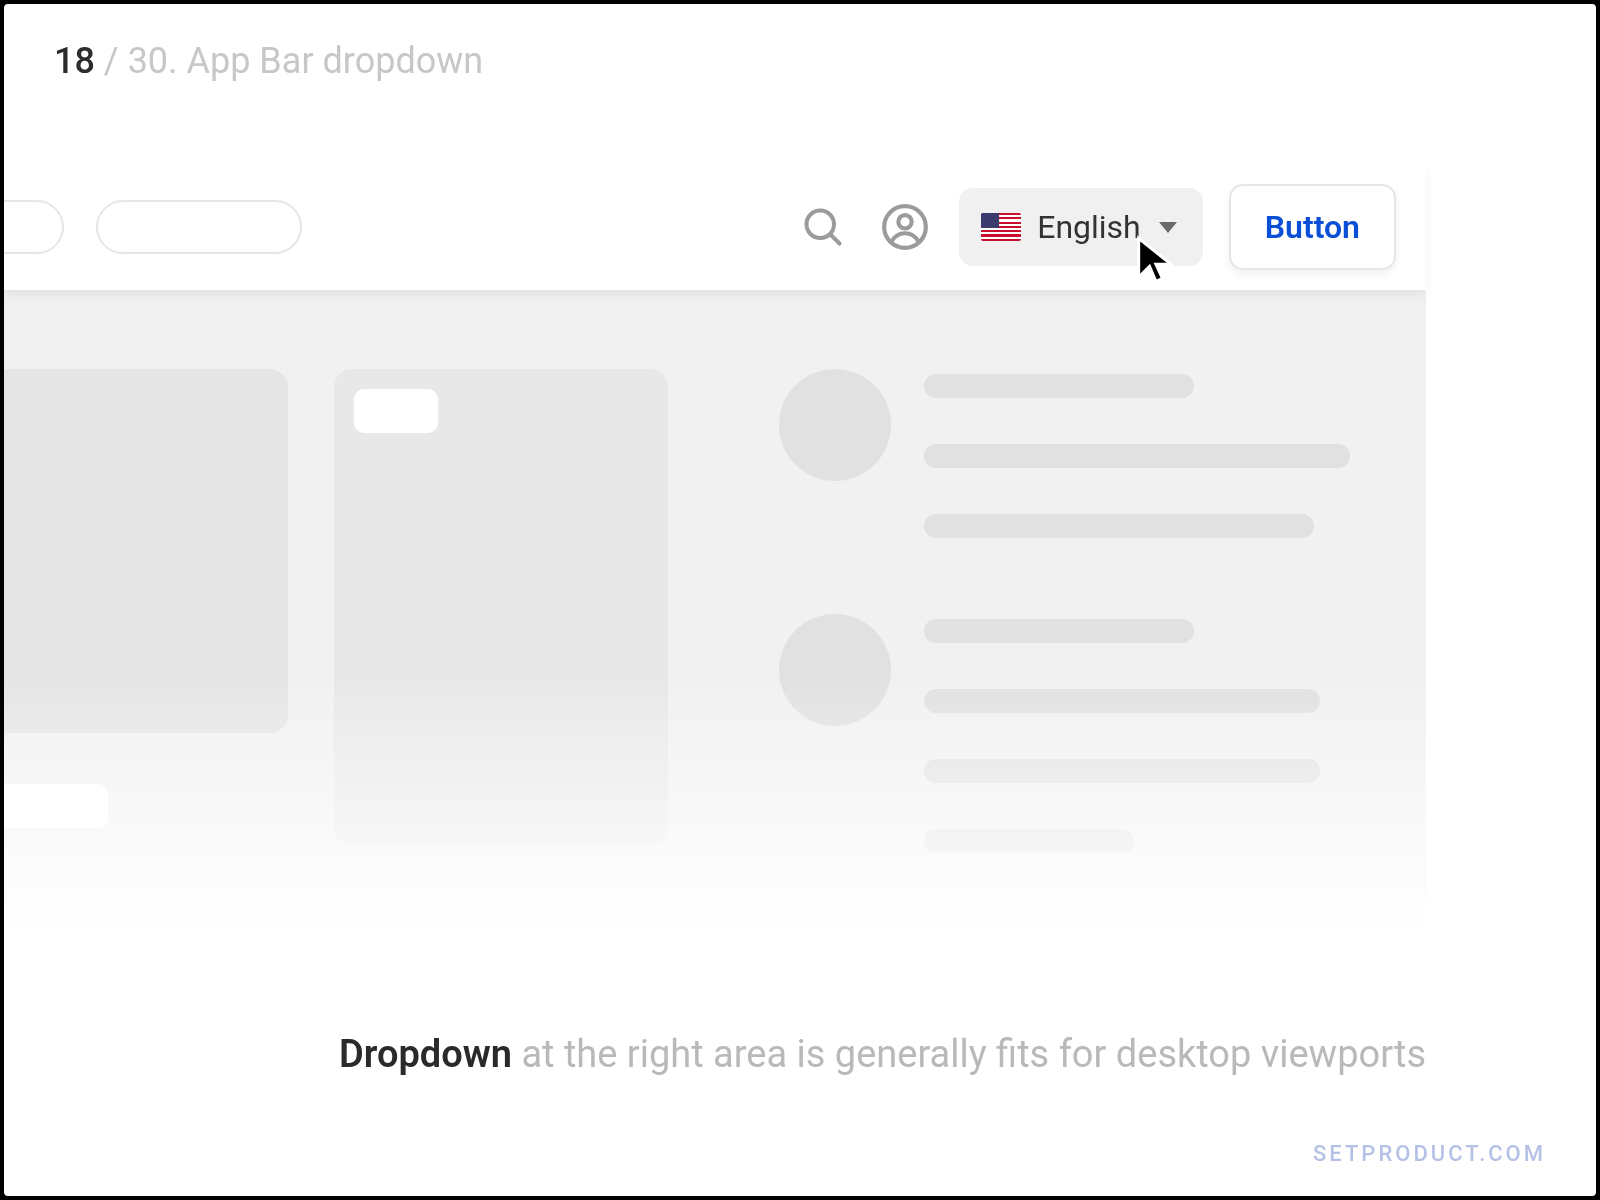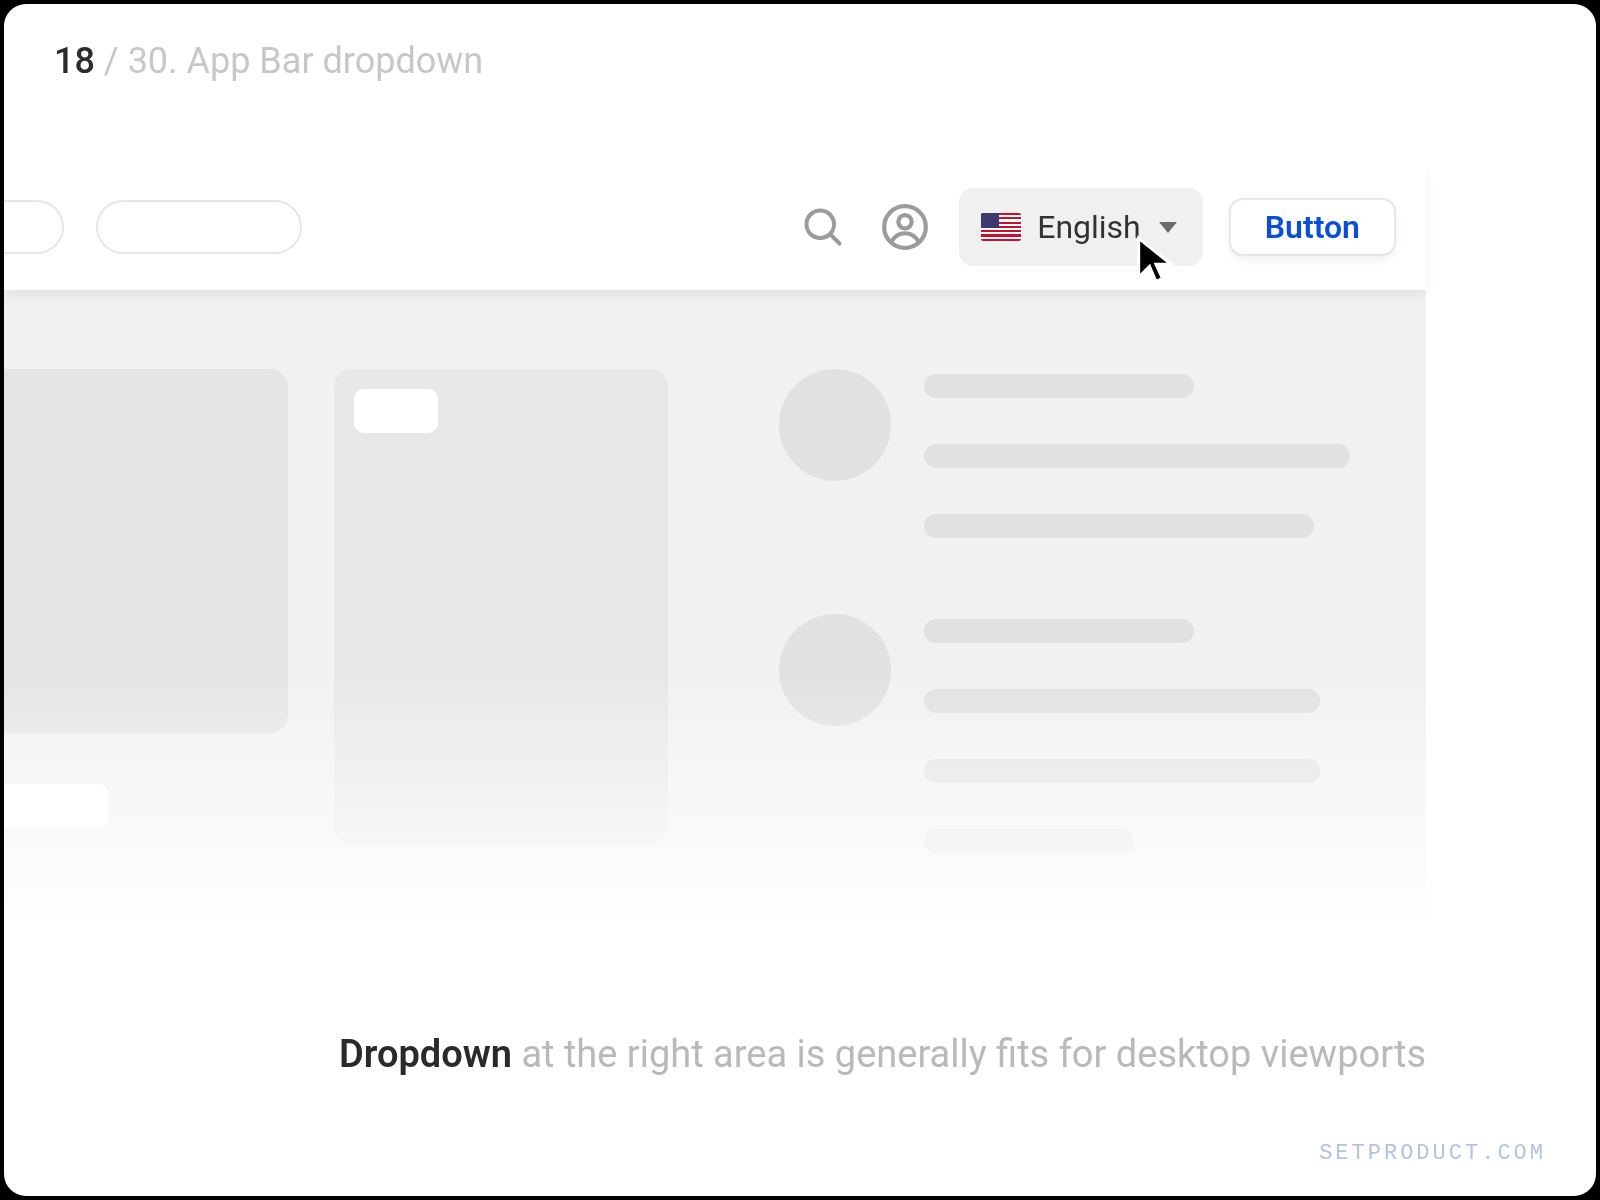--- a/index.html
+++ b/index.html
@@ -1,21 +1,21 @@
 <!DOCTYPE html>
 <html><head>
 <meta charset="utf-8">
 <style>
   * { box-sizing: border-box; margin: 0; padding: 0; }
   html, body { width: 1600px; height: 1200px; background: #000; font-family: -apple-system, BlinkMacSystemFont, "Segoe UI", Roboto, Arial, sans-serif; }
   .canvas {
     position: absolute;
     top: 4px; left: 4px; right: 4px; bottom: 4px;
     background: #fff;
-    border-radius: 22px;
+    border-radius: 4px;
     overflow: hidden;
   }
   .header {
     position: absolute;
     top: 36px; left: 50px;
     font-size: 36px;
     font-weight: 500;
     color: #2c2c2c;
   }
   .header .slash, .header .rest { color: #c7c7c7; font-weight: 400; }
@@ -90,21 +90,21 @@
     background:#3c3b6e;
   }
   .caret {
     width: 0; height: 0;
     border-left: 9px solid transparent;
     border-right: 9px solid transparent;
     border-top: 11px solid #6b6b6b;
     margin-left: 2px;
   }
   .cta {
-    height: 58px;
+    height: 86px;
     padding: 0 34px;
     background: #fff;
     border: 2px solid #e3e6ea;
     border-radius: 14px;
     box-shadow: 0 4px 8px rgba(0,0,0,0.06);
     display: flex; align-items: center; justify-content: center;
     font-size: 32px;
     font-weight: 600;
     color: #0b4fd6;
   }
@@ -137,21 +137,20 @@
   }
   .caption .strong { color: #2a2a2a; font-weight: 600; }
 
   .watermark {
     position: absolute;
     right: 50px; bottom: 30px;
     font-size: 22px;
     letter-spacing: 3px;
     color: #b5c1e6;
     font-weight: 500;
-    font-family: Liberation Mono, monospace;
   }
 </style>
 </head>
 <body>
 
 <div class="canvas">
 
   <div class="header">
     <span>18</span><span class="slash"> / </span><span class="rest">30. App Bar dropdown</span>
   </div>

